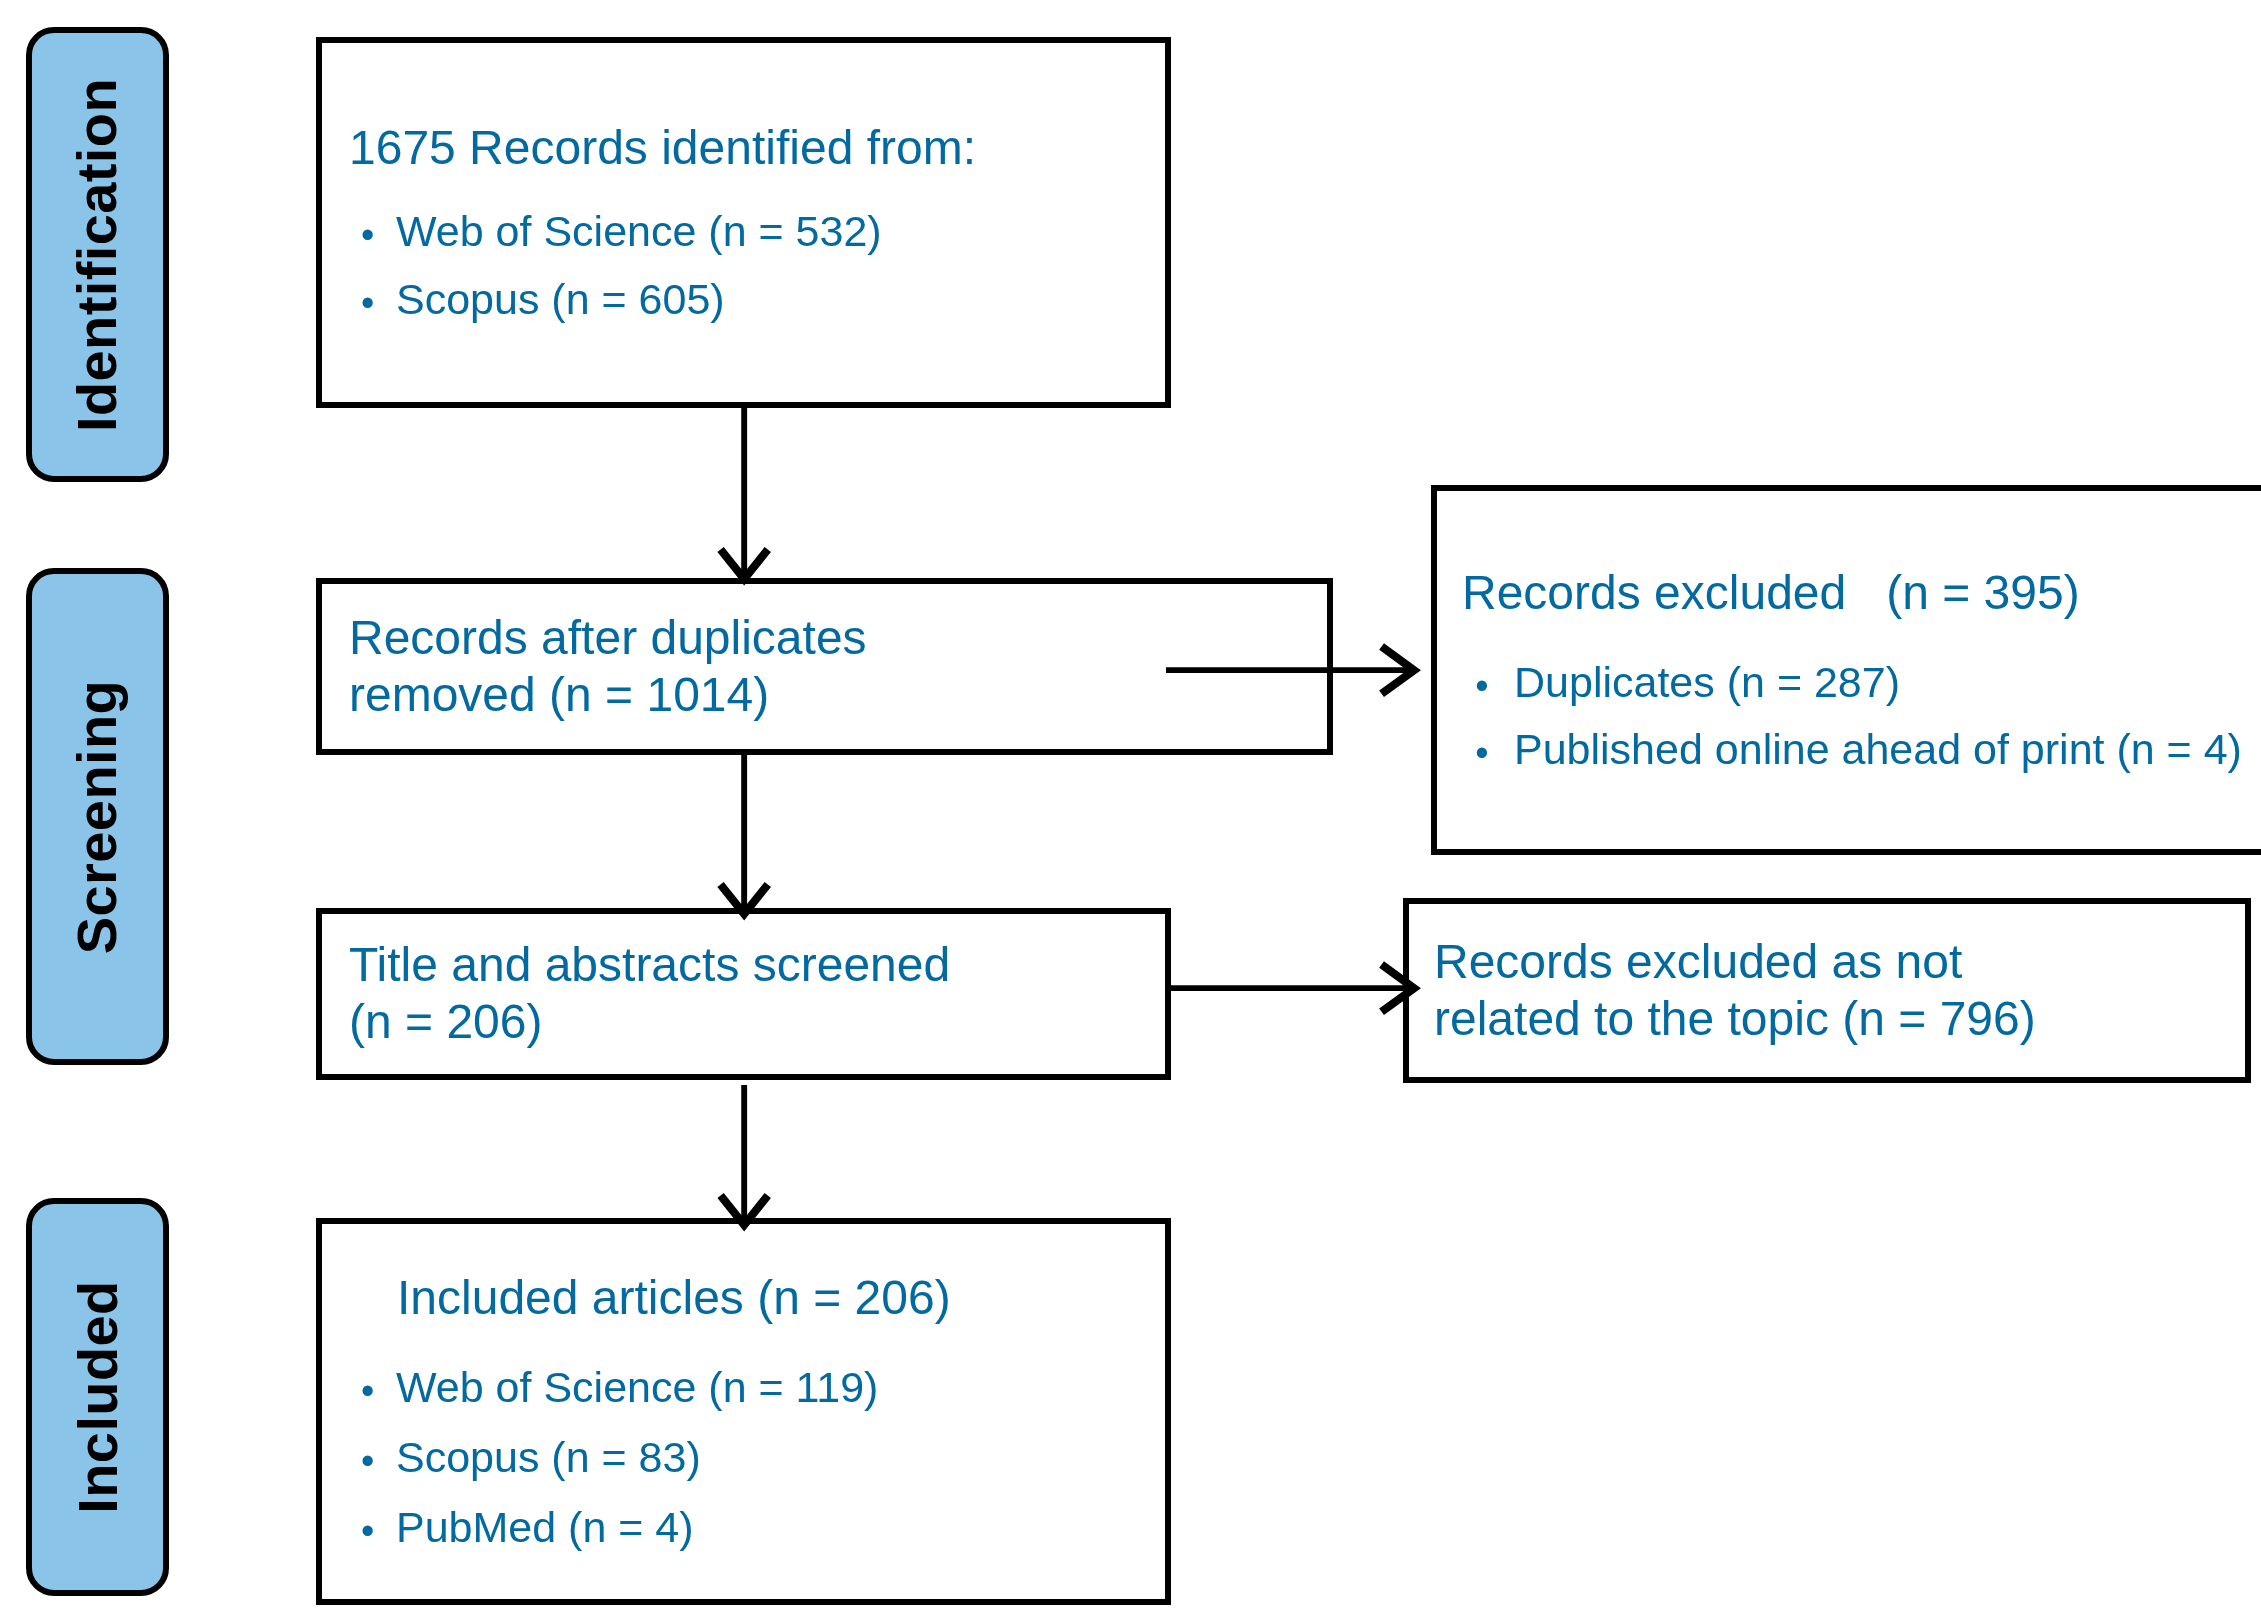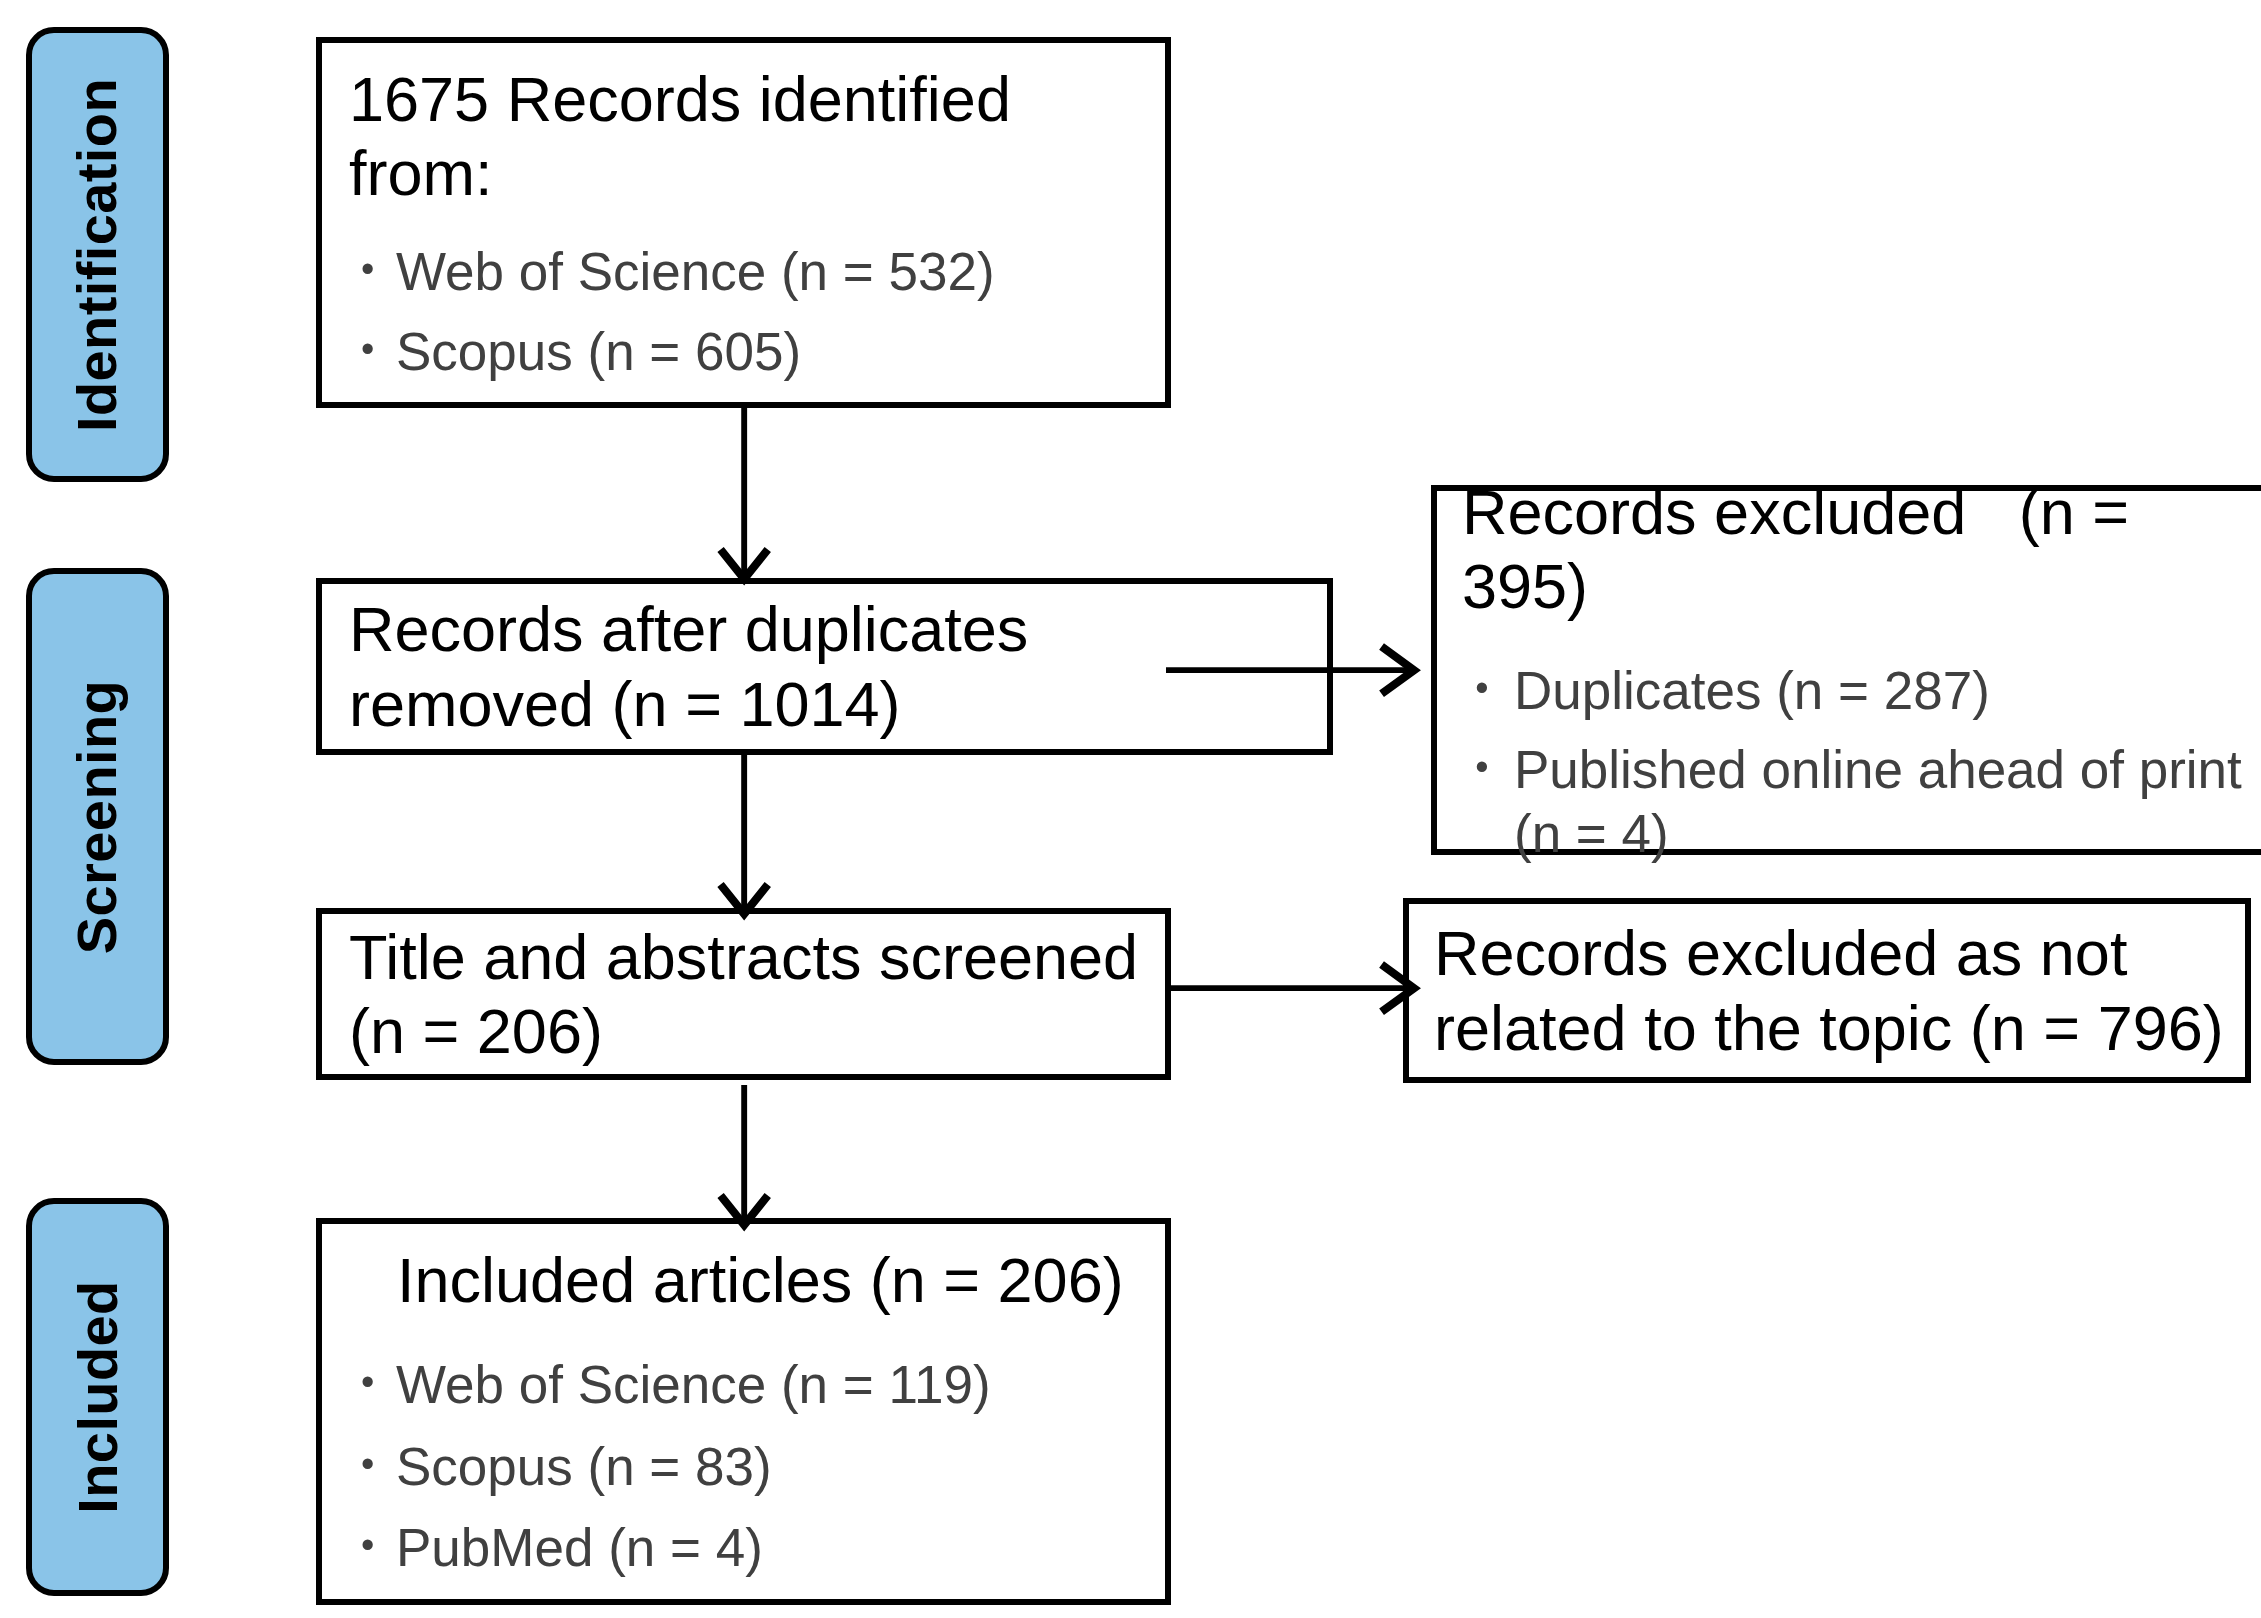--- a/index.html
+++ b/index.html
@@ -41,35 +41,35 @@
   .flow-box {
     position: absolute;
     box-sizing: border-box;
     background: #ffffff;
     border: 6px solid #000000;
     display: flex;
     flex-direction: column;
     justify-content: center;
   }
   .box-title {
-    font-size: 63px;
+    font-size: 48px;
     line-height: 1.18;
-    color: #000000;
+    color: #0369a1;
     white-space: pre-wrap;
   }
   .bullet-list {
     list-style: none;
     margin: 0;
     padding: 0;
   }
   .bullet-list li {
     position: relative;
-    font-size: 53px;
+    font-size: 43px;
     line-height: 1.2;
-    color: #404040;
+    color: #0369a1;
     padding-left: 47px;
     margin-top: 19px;
   }
   .bullet-list li::before {
     content: "\2022";
     position: absolute;
     left: 12px;
     top: 0;
     font-size: 38px;
     line-height: 1.55;

